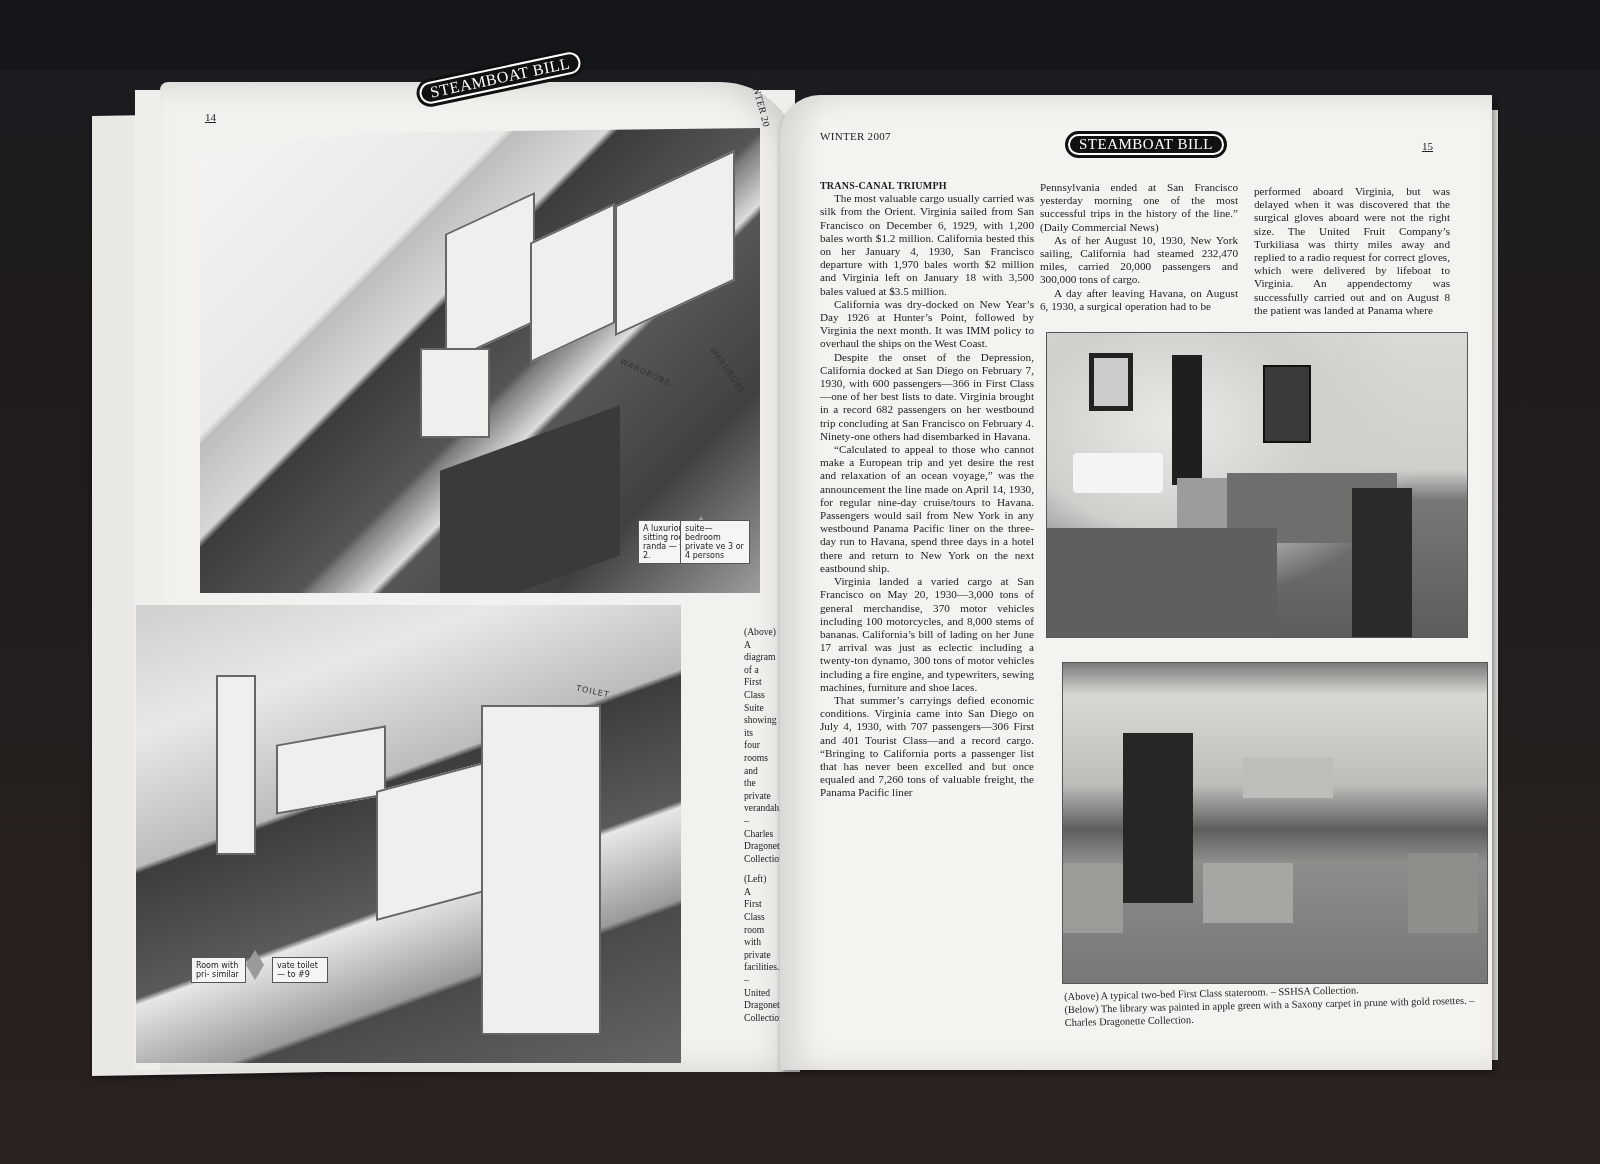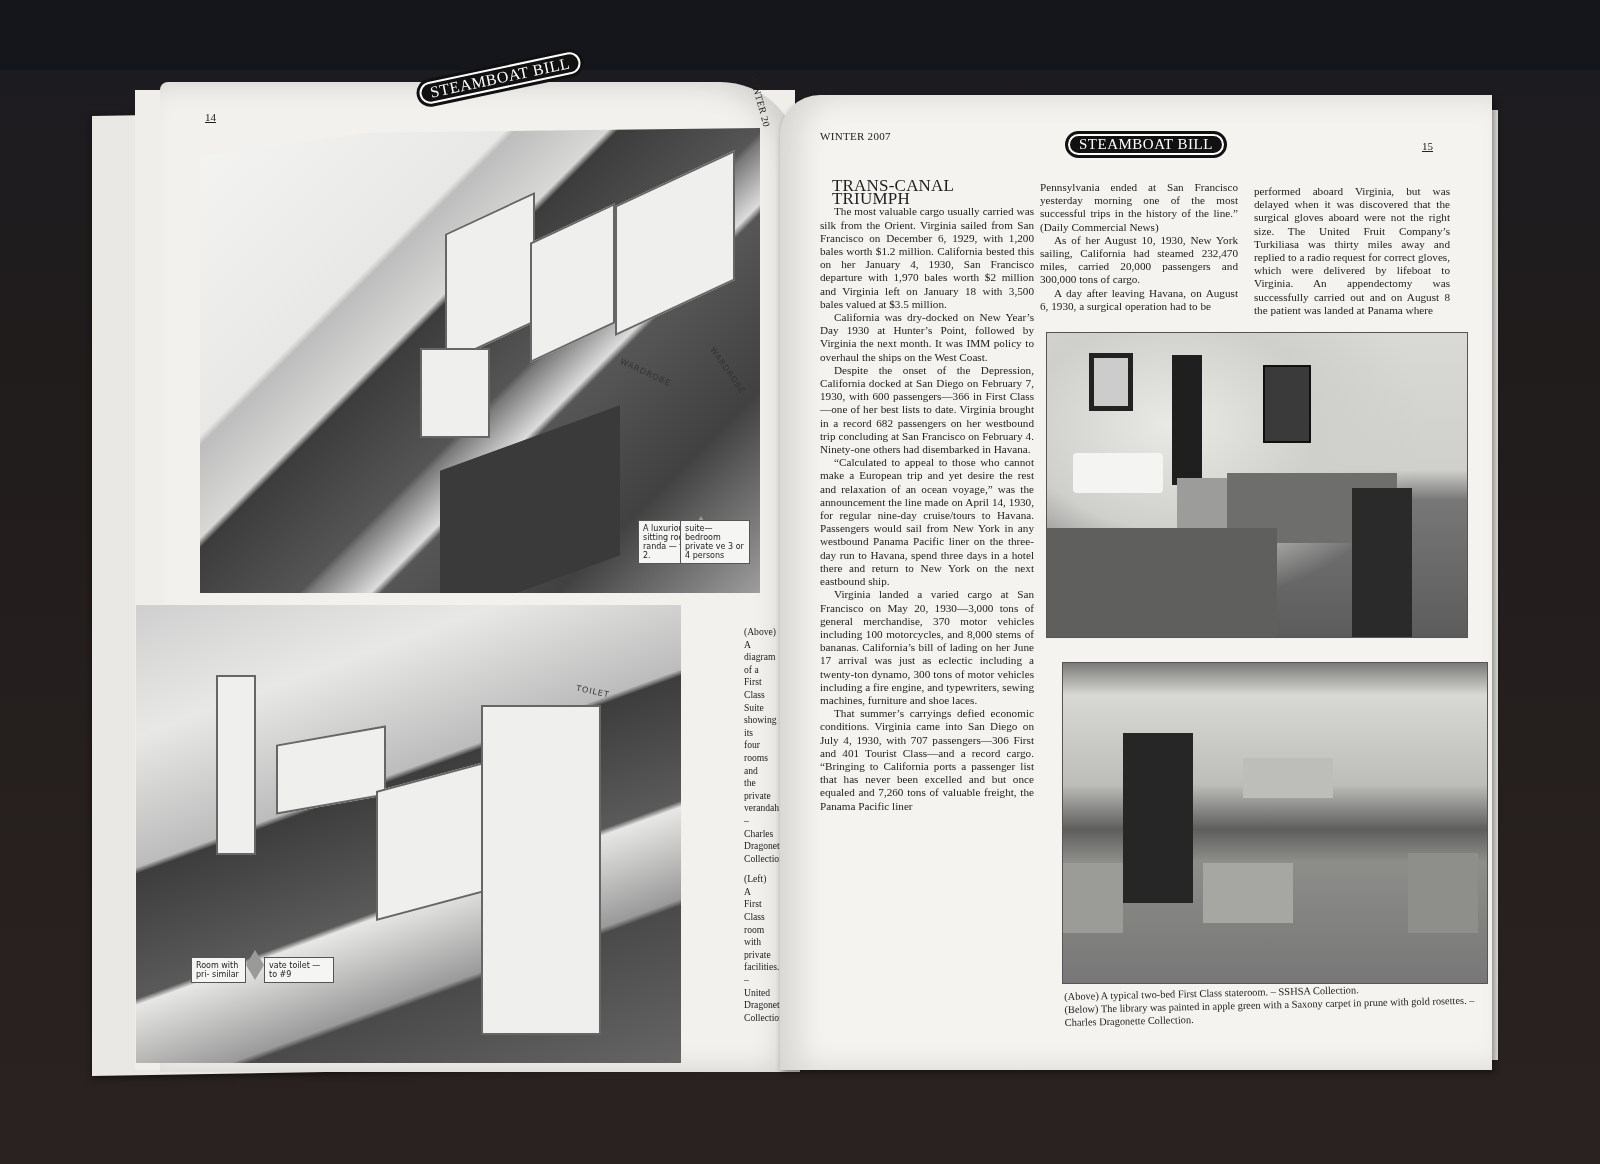--- a/index.html
+++ b/index.html
@@ -96,21 +96,21 @@
   }
   .side-caption p { margin-bottom: 8px; margin-left: 44px; }
 
   
   .col {
     position: absolute; font-size: 11.2px; line-height: 13.2px; color: #1d1d1d;
     text-align: justify;
   }
   .col p { text-indent: 14px; }
   .col p.noindent { text-indent: 0; }
-  .col h2 { font-size: 17px; font-weight: normal; letter-spacing: .2px; margin-bottom: 0; margin-left: 12px; }
+  .col h2 { font-size: 10px; font-weight: bold; letter-spacing: .2px; margin-bottom: 0; }
   .c1 { left: 820px; top: 179px; width: 214px; }
   .c2 { left: 1040px; top: 181px; width: 198px; }
   .c3 { left: 1254px; top: 185px; width: 196px; }
   .photo {
     position: absolute; overflow: hidden; border: 1px solid #555;
   }
   .photo-top {
     left: 1046px; top: 332px; width: 422px; height: 306px;
     background:
       radial-gradient(ellipse at 30% 30%, #e9e9e6 0%, #cfcfcc 35%, transparent 60%),
@@ -155,39 +155,39 @@
 </div>
 
 <div class="illus illus-bottom">
   <div class="shape" style="left:80px;top:70px;width:40px;height:180px;"></div>
   <div class="shape" style="left:140px;top:130px;width:110px;height:70px;transform:skewY(-10deg);"></div>
   <div class="shape" style="left:240px;top:170px;width:120px;height:130px;transform:skewY(-15deg);"></div>
   <div class="shape" style="left:345px;top:100px;width:120px;height:330px;"></div>
   <div class="wardrobe" style="left:440px;top:82px;transform:rotate(12deg);">TOILET</div>
   <div class="label-box" style="left:55px;top:352px;width:55px;">Room with pri- similar</div>
   <div class="diamond" style="left:110px;top:345px;"></div>
-  <div class="label-box" style="left:128px;top:352px;width:70px;">vate toilet — to #9</div>
+  <div class="label-box" style="left:136px;top:352px;width:56px;">vate toilet — to #9</div>
 </div>
 
 <div class="side-caption">
   <p>(Above) A diagram of a First Class Suite showing its four rooms and the private verandah. – Charles Dragonette Collection.</p>
   <p>(Left) A First Class room with private facilities. – United Dragonette Collection.</p>
 </div>
 
 <div class="stack-right"></div>
 <div class="page-right"></div>
 
 <div class="season" style="left:820px;top:130px;">WINTER 2007</div>
 <div class="masthead mr">STEAMBOAT BILL</div>
 <div class="folio" style="left:1422px;top:140px;">15</div>
 
 <div class="col c1">
   <h2>TRANS-CANAL TRIUMPH</h2>
   <p>The most valuable cargo usually carried was silk from the Orient. Virginia sailed from San Francisco on December 6, 1929, with 1,200 bales worth $1.2 million. California bested this on her January 4, 1930, San Francisco departure with 1,970 bales worth $2 million and Virginia left on January 18 with 3,500 bales valued at $3.5 million.</p>
-  <p>California was dry-docked on New Year’s Day 1930 at Hunter’s Point, followed by Virginia the next month. It was IMM policy to overhaul the ships on the West Coast.</p>
+  <p>California was dry-docked on New Year’s Day 1926 at Hunter’s Point, followed by Virginia the next month. It was IMM policy to overhaul the ships on the West Coast.</p>
   <p>Despite the onset of the Depression, California docked at San Diego on February 7, 1930, with 600 passengers—366 in First Class—one of her best lists to date. Virginia brought in a record 682 passengers on her westbound trip concluding at San Francisco on February 4. Ninety-one others had disembarked in Havana.</p>
   <p>“Calculated to appeal to those who cannot make a European trip and yet desire the rest and relaxation of an ocean voyage,” was the announcement the line made on April 14, 1930, for regular nine-day cruise/tours to Havana. Passengers would sail from New York in any westbound Panama Pacific liner on the three-day run to Havana, spend three days in a hotel there and return to New York on the next eastbound ship.</p>
   <p>Virginia landed a varied cargo at San Francisco on May 20, 1930—3,000 tons of general merchandise, 370 motor vehicles including 100 motorcycles, and 8,000 stems of bananas. California’s bill of lading on her June 17 arrival was just as eclectic including a twenty-ton dynamo, 300 tons of motor vehicles including a fire engine, and typewriters, sewing machines, furniture and shoe laces.</p>
   <p>That summer’s carryings defied economic conditions. Virginia came into San Diego on July 4, 1930, with 707 passengers—306 First and 401 Tourist Class—and a record cargo. “Bringing to California ports a passenger list that has never been excelled and but once equaled and 7,260 tons of valuable freight, the Panama Pacific liner</p>
 </div>
 
 <div class="col c2">
   <p class="noindent">Pennsylvania ended at San Francisco yesterday morning one of the most successful trips in the history of the line.” (Daily Commercial News)</p>
   <p>As of her August 10, 1930, New York sailing, California had steamed 232,470 miles, carried 20,000 passengers and 300,000 tons of cargo.</p>
   <p>A day after leaving Havana, on August 6, 1930, a surgical operation had to be</p>

